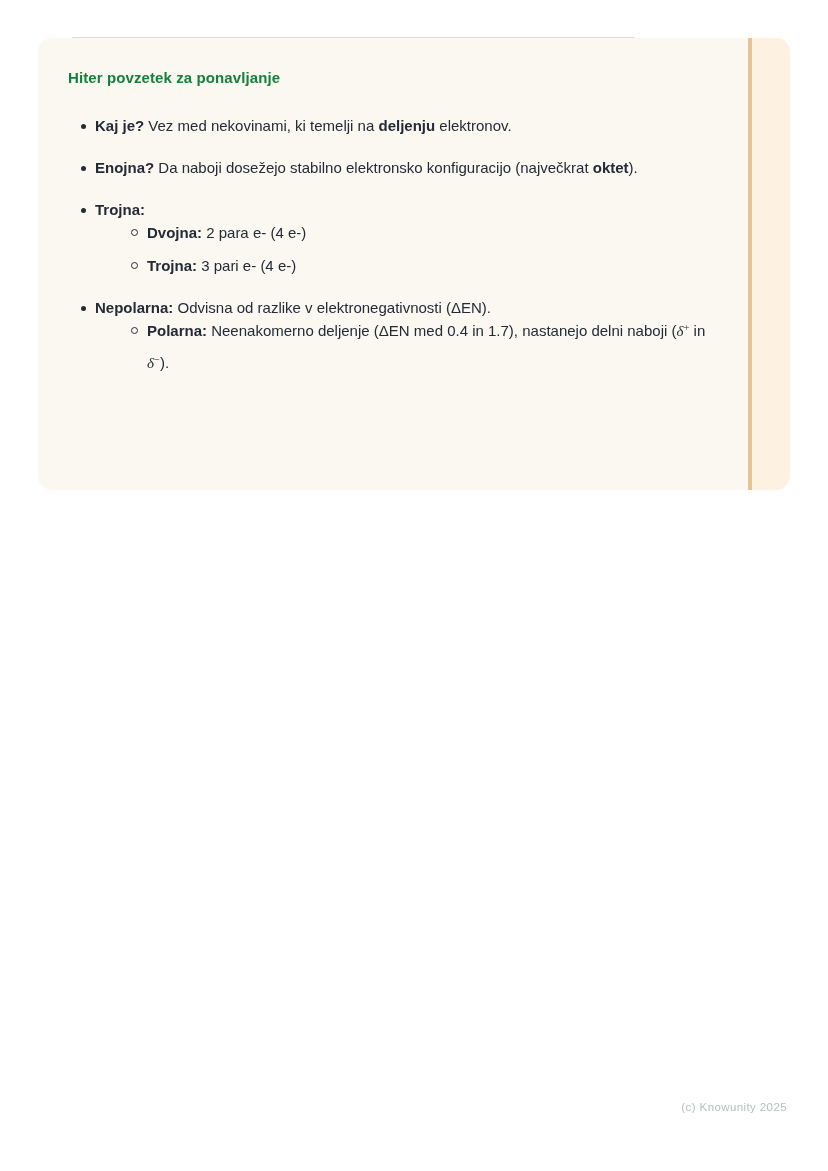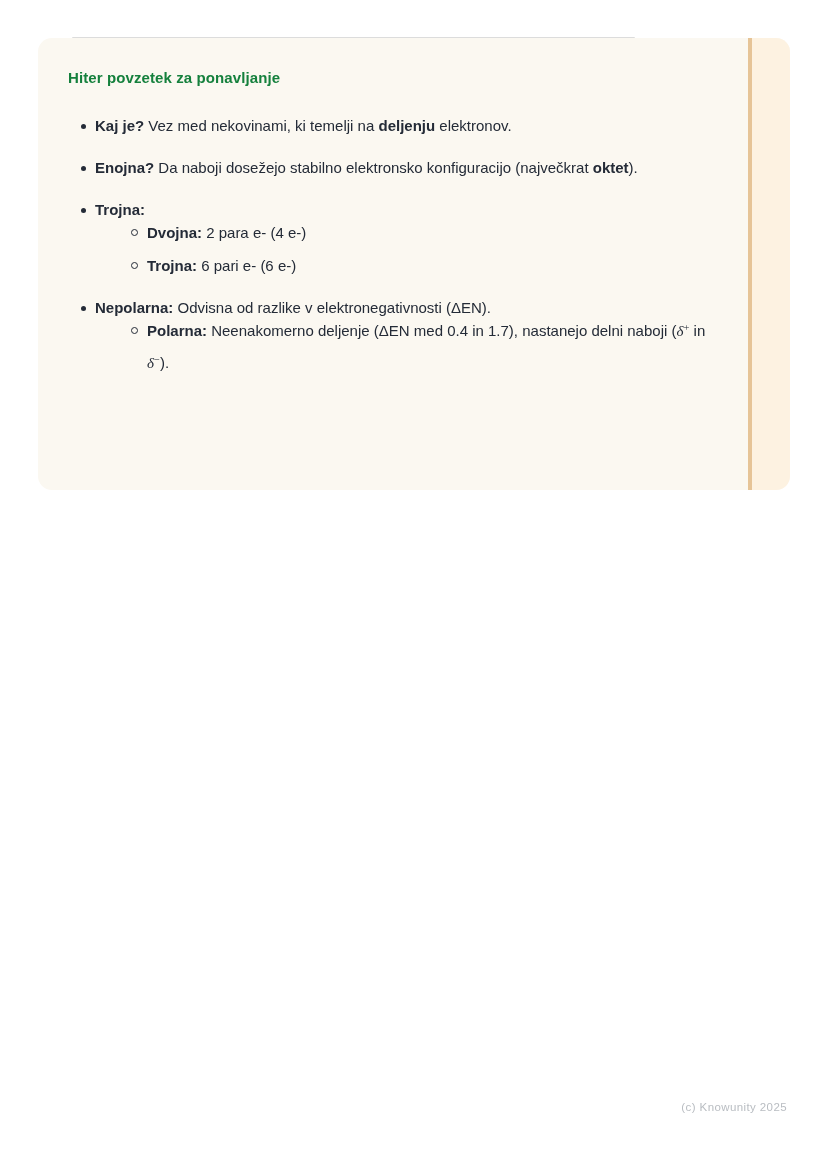--- a/index.html
+++ b/index.html
@@ -60,21 +60,21 @@
 
 <div class="card">
   <div class="accent-strip"></div>
   <div class="card-content">
     <h1 class="card-title">Hiter povzetek za ponavljanje</h1>
     <ul class="main-list">
         <li class="main-item"><span class="bullet disc"></span><span class="b">Kaj je?</span><span class=""> Vez med nekovinami, ki temelji na </span><span class="b">deljenju</span><span class=""> elektronov.</span></li>
         <li class="main-item"><span class="bullet disc"></span><span class="b">Enojna?</span><span class=""> Da naboji dosežejo stabilno elektronsko konfiguracijo (največkrat </span><span class="b">oktet</span><span class="">).</span></li>
         <li class="main-item"><span class="bullet disc"></span><span class="b">Trojna:</span><ul class="sub-list">
             <li class="sub-item"><span class="bullet circle"></span><span class="b">Dvojna:</span><span class=""> 2 para e- (4 e-)</span></li>
-            <li class="sub-item"><span class="bullet circle"></span><span class="b">Trojna:</span><span class=""> 6 pari e- (6 e-)</span></li>
+            <li class="sub-item"><span class="bullet circle"></span><span class="b">Trojna:</span><span class=""> 3 pari e- (4 e-)</span></li>
           </ul></li>
         <li class="main-item"><span class="bullet disc"></span><span class="b">Nepolarna:</span><span class=""> Odvisna od razlike v elektronegativnosti (ΔEN).</span><ul class="sub-list">
             <li class="sub-item"><span class="bullet circle"></span><span class="b">Polarna:</span><span class=""> Neenakomerno deljenje (ΔEN med 0.4 in 1.7), nastanejo delni naboji (</span><span class="math">δ</span><span class="sup">+</span><span class=""> in </span><span class="math">δ</span><span class="sup">−</span><span class="">).</span></li>
           </ul></li>
       </ul>
   </div>
 </div>
 
 <div class="footer">(c) Knowunity 2025</div>
 

